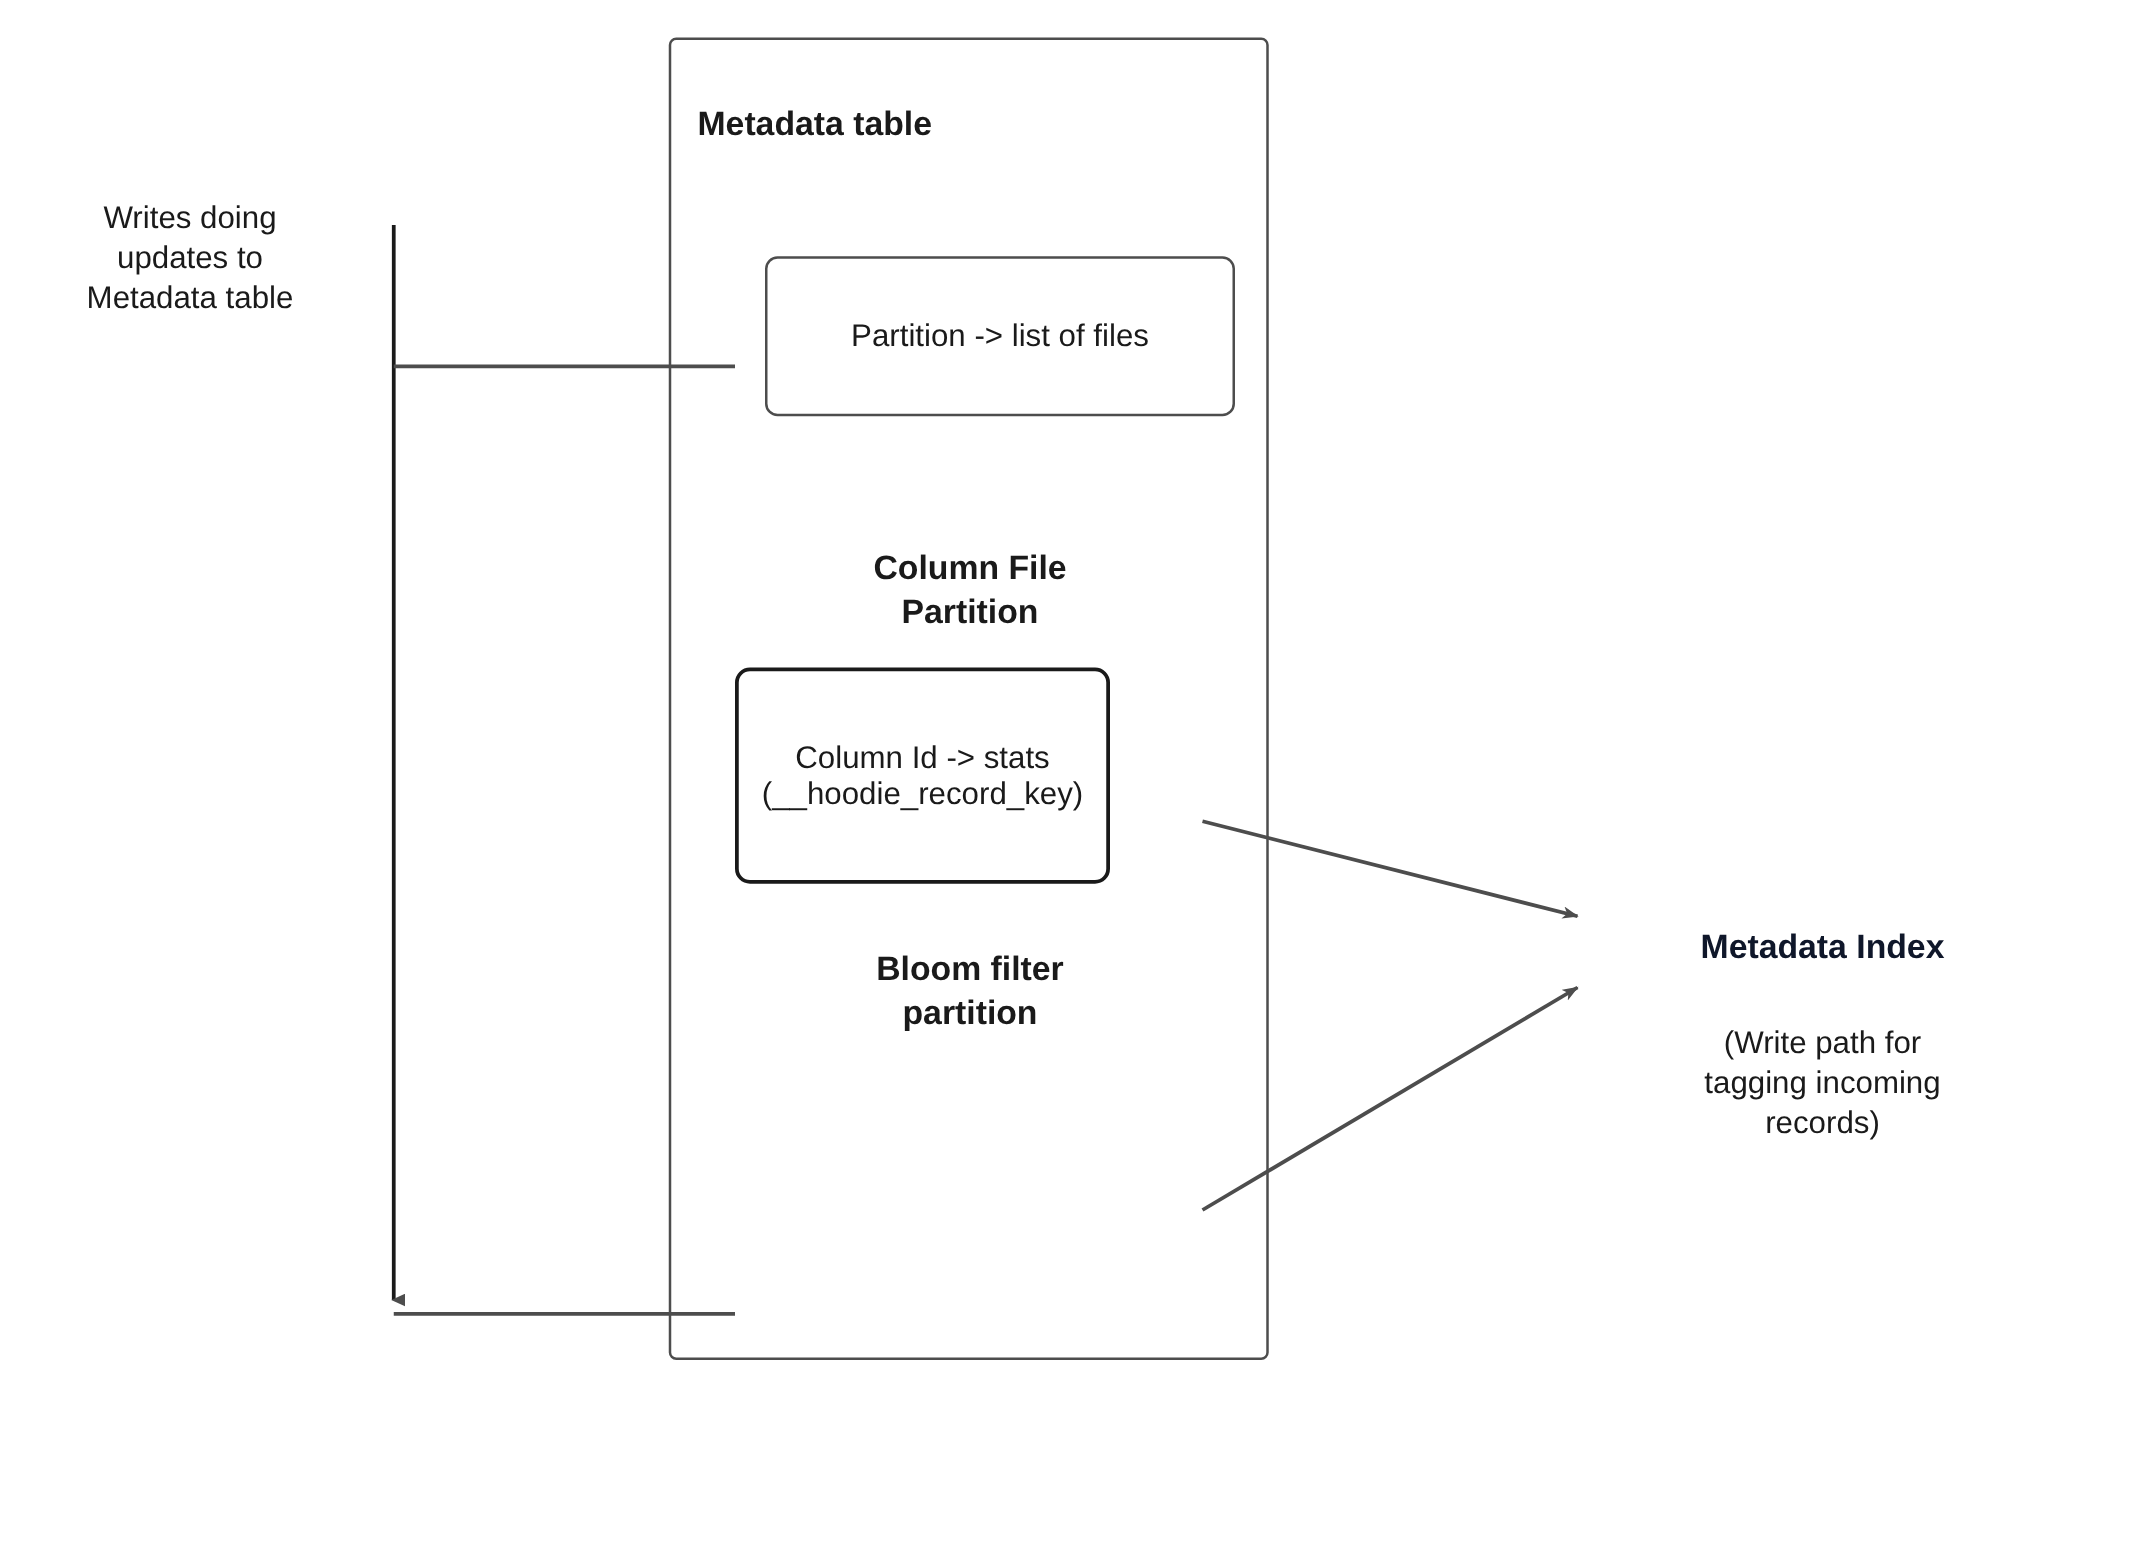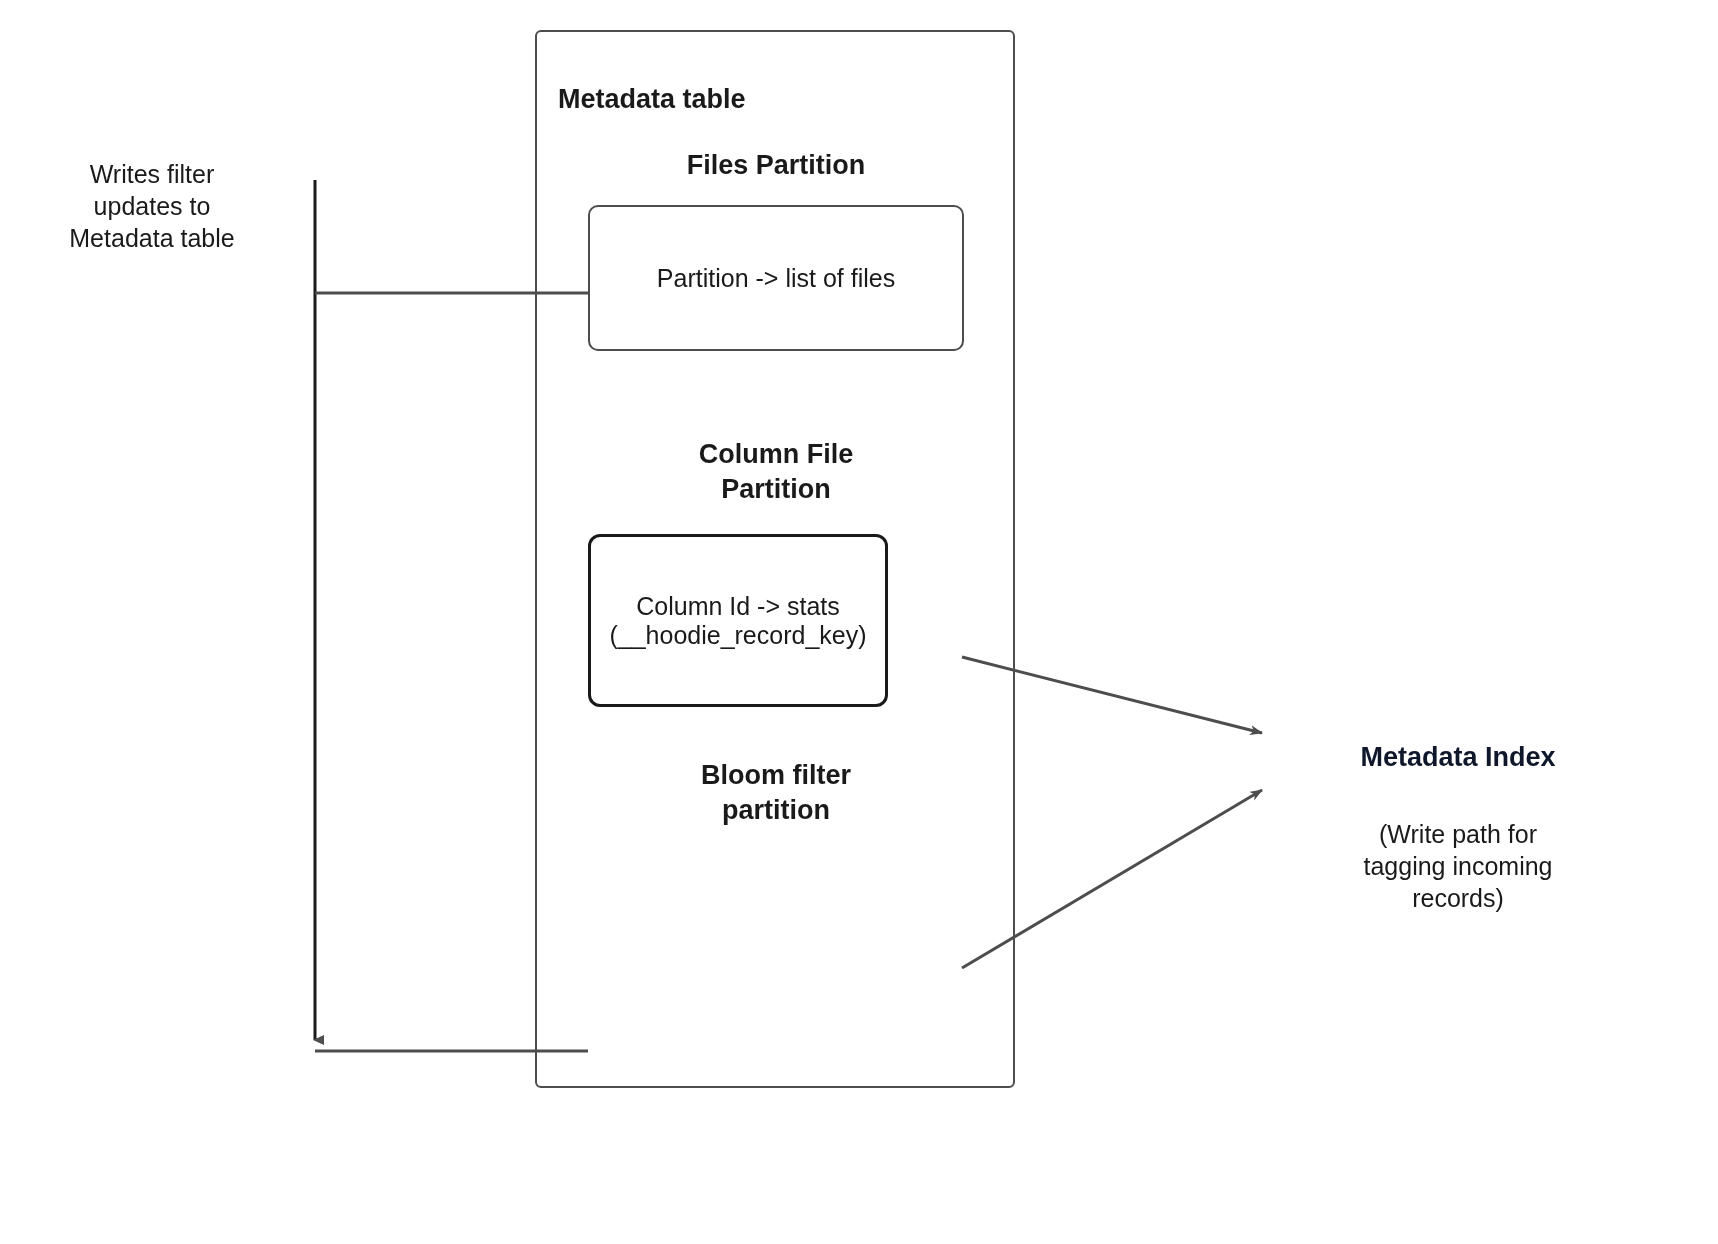--- a/index.html
+++ b/index.html
@@ -100,31 +100,30 @@
 
     <path d="M315,293 L588,293" fill="none" stroke="#4d4d4d" stroke-width="3"></path>
 
     <path d="M315,1051 L588,1051" fill="none" stroke="#4d4d4d" stroke-width="3"></path>
 
     <path d="M962,657 L1262,733" fill="none" stroke="#4d4d4d" stroke-width="3" marker-end="url(#arrow-right)"></path>
 
     <path d="M962,968 L1262,790" fill="none" stroke="#4d4d4d" stroke-width="3" marker-end="url(#arrow-right)"></path>
   </svg>
 
-  <div class="lbl side-text" style="left:12px; top:158px; width:280px;">Writes filter
+  <div class="lbl side-text" style="left:12px; top:158px; width:280px;">Writes doing
 updates to
 Metadata table</div>
 
   <div class="outer-box" style="left:535px; top:30px; width:480px; height:1058px;"></div>
 
   <div class="lbl title-bold" style="left:558px; top:82px; width:400px;">Metadata table</div>
 
-  <div class="lbl section-title" style="left:588px; top:148px; width:376px;">Files Partition</div>
 
-  <div class="node-box box-center" style="left:588px; top:205px; width:376px; height:146px;">
+  <div class="node-box box-center" style="left:612px; top:205px; width:376px; height:128px;">
     <span class="body-text">Partition -&gt; list of files</span>
   </div>
 
   <div class="lbl section-title" style="left:588px; top:437px; width:376px;">Column File
 Partition</div>
 
   <div class="node-box strong box-center" style="left:588px; top:534px; width:300px; height:173px;">
     <span class="body-text">Column Id  -&gt; stats
 (__hoodie_record_key)</span>
   </div>

